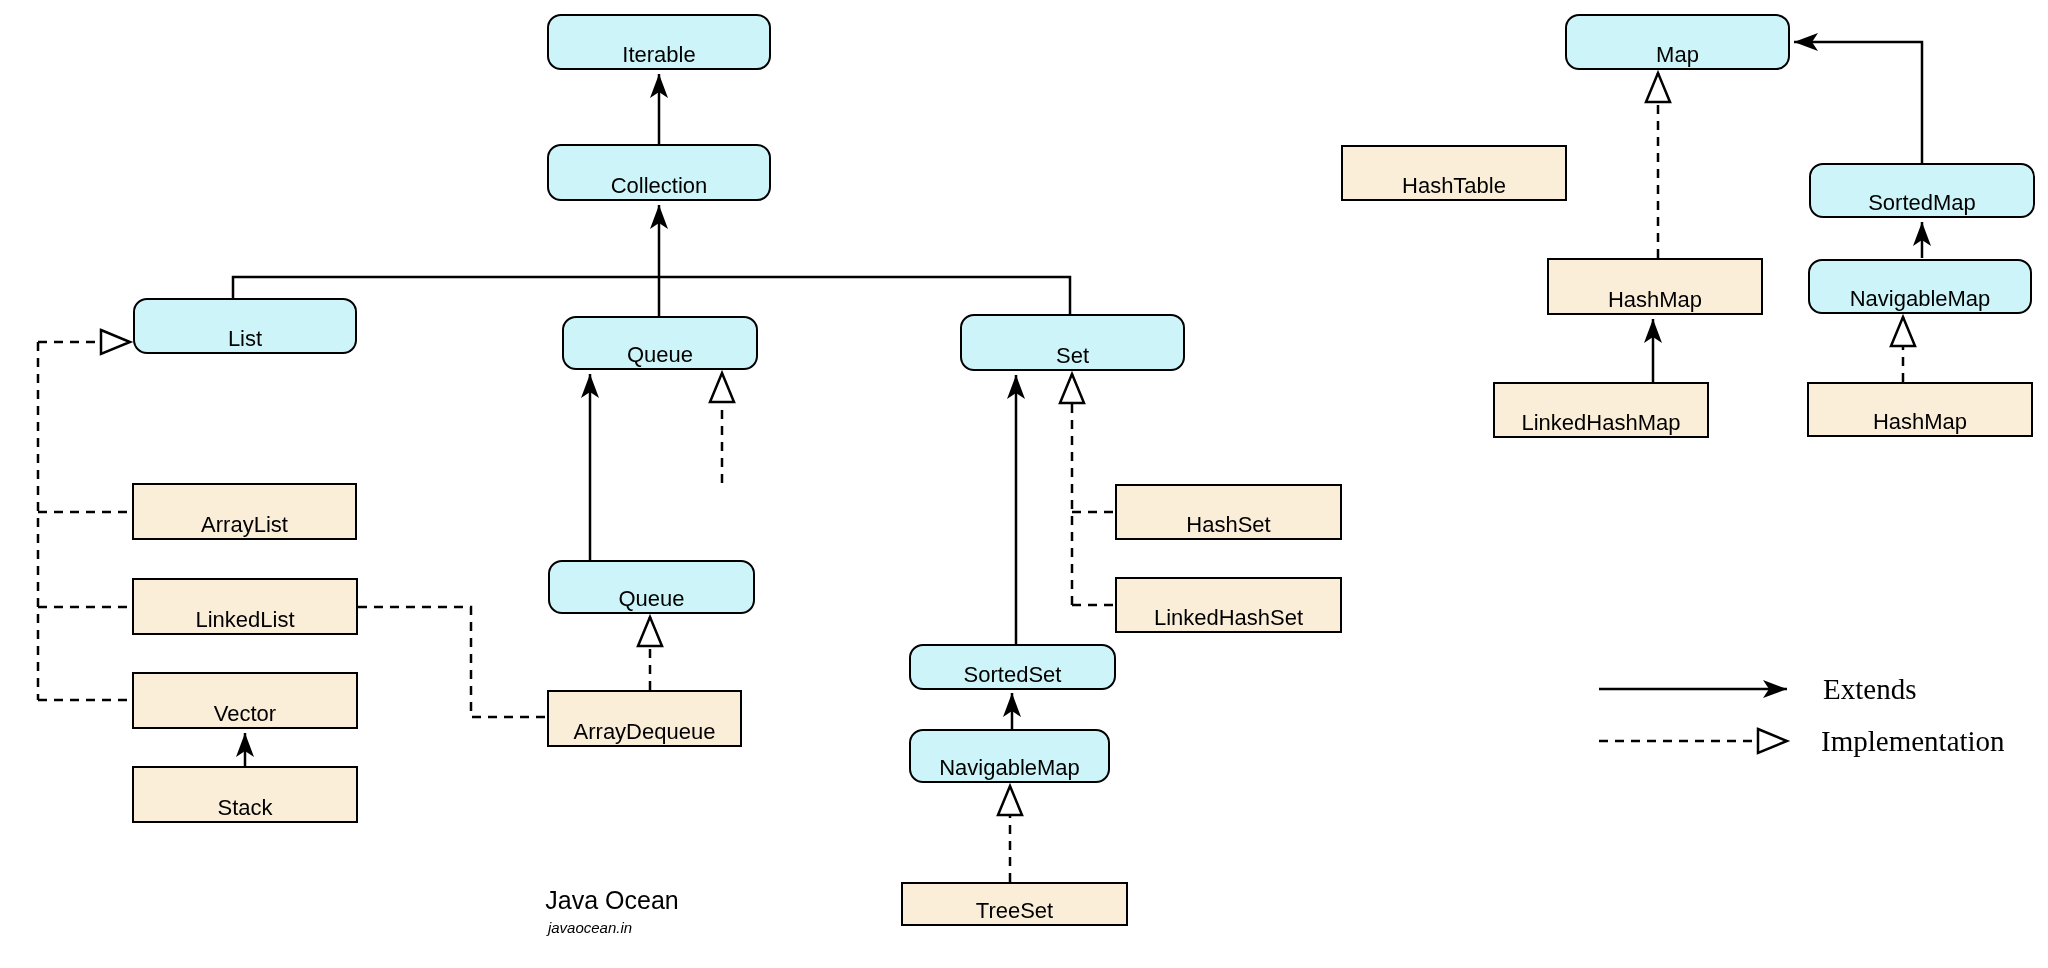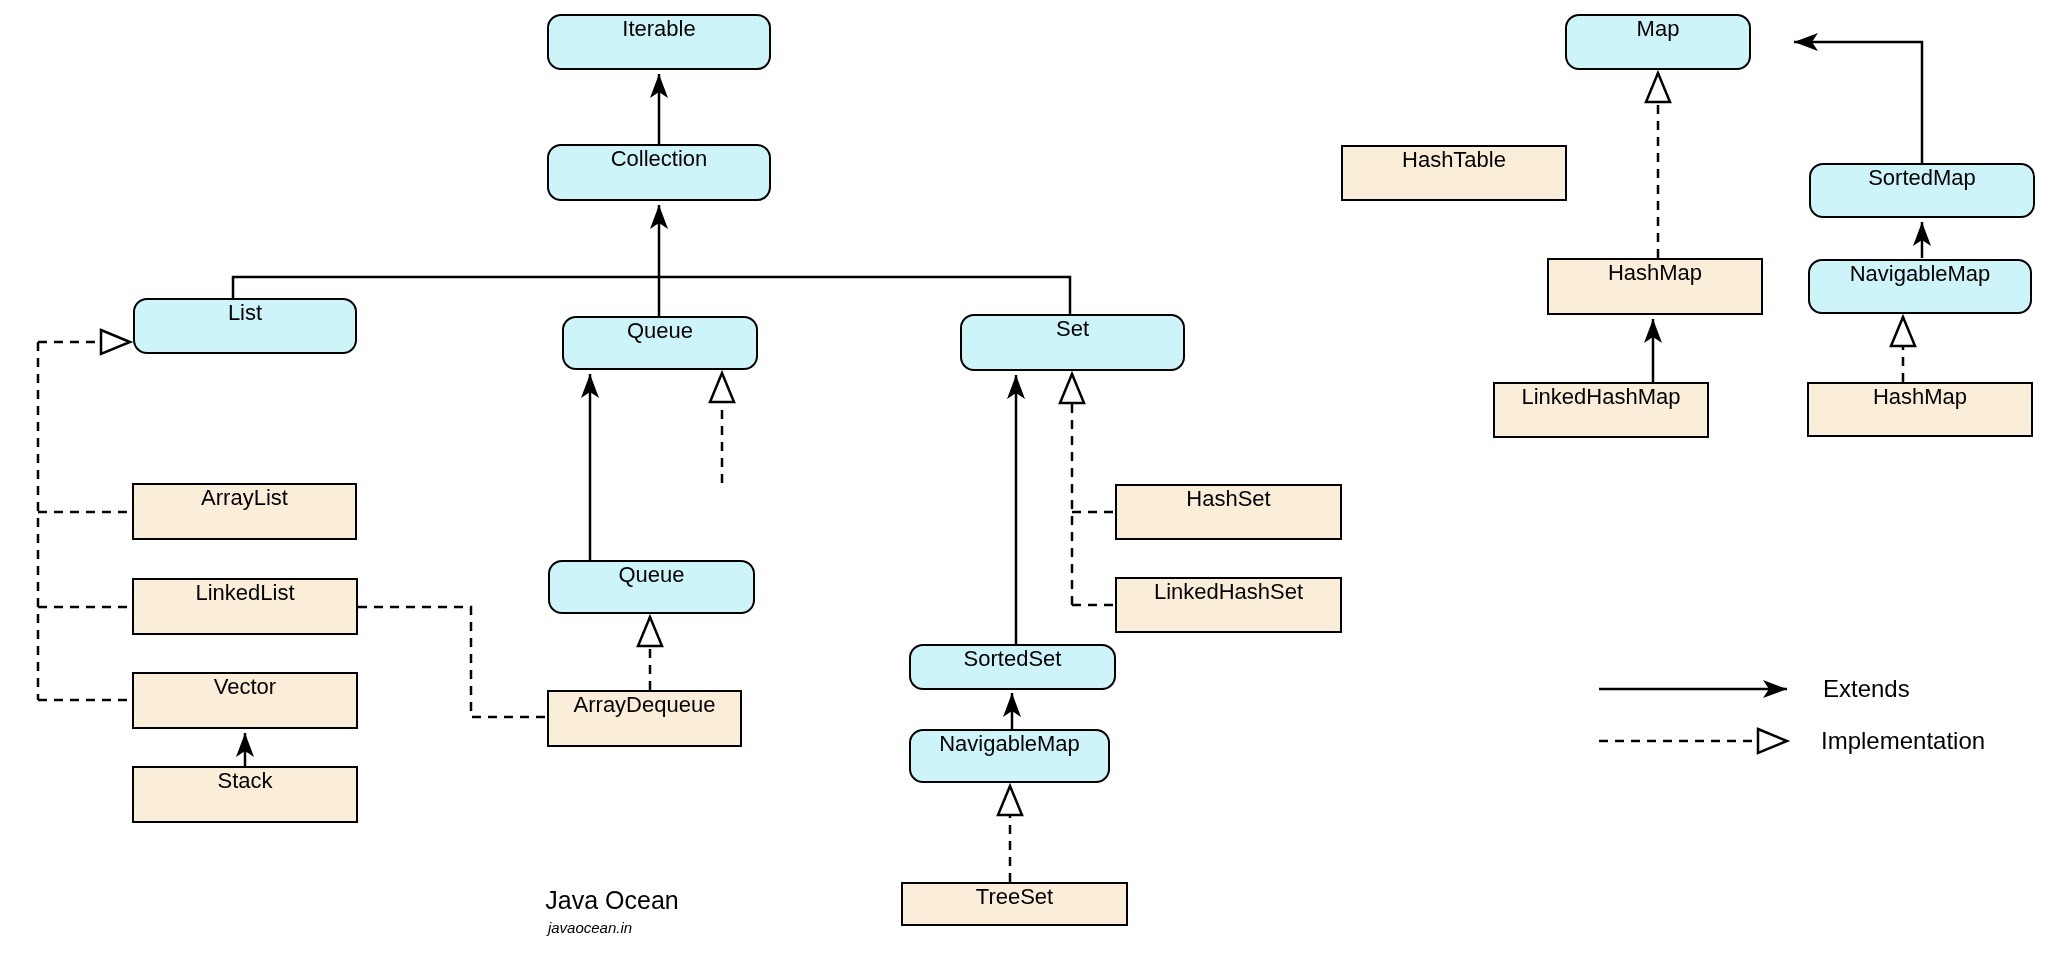--- a/index.html
+++ b/index.html
@@ -12,35 +12,35 @@
   #stage{
     position:relative;
     width:2048px;height:968px;
     background:var(--bg);
     font-family:"Liberation Sans", sans-serif;
     overflow:hidden;
   }
   #wires{position:absolute;left:0;top:0;width:2048px;height:968px;}
   .node{
     position:absolute;
-    display:flex;align-items:flex-start;justify-content:center;
+    display:flex;align-items:flex-end;justify-content:center;
     border:2.5px solid var(--line);
     font-size:22px;color:#000;
     background:var(--class-fill);
     box-sizing:border-box;
     white-space:nowrap;
   }
   .node.interface{
     background:var(--interface-fill);
     border-radius:14px;
   }
   .caption{
     position:absolute;color:#000;white-space:nowrap;
   }
-  .legend-label{font-size:24px;transform:translateY(-50%);}
+  .legend-label{font-size:29px;transform:translateY(-50%);font-family:Liberation Serif, serif;}
   .footer-title{font-size:25px;text-align:center;}
   .footer-sub{font-size:15px;font-style:italic;text-align:center;}
 </style>
 </head>
 <body>
 
 <div id="stage">
 
   <svg id="wires" viewBox="0 0 2048 968" fill="none" stroke="#000" stroke-width="2.5">
     <defs>
@@ -105,21 +105,21 @@
     </div>
   <div class="node interface" style="left:548px;top:560px;width:207px;height:54px">
       <span>Queue</span>
     </div>
   <div class="node interface" style="left:909px;top:644px;width:207px;height:46px">
       <span>SortedSet</span>
     </div>
   <div class="node interface" style="left:909px;top:729px;width:201px;height:54px">
       <span>NavigableMap</span>
     </div>
-  <div class="node interface" style="left:1565px;top:14px;width:186px;height:56px">
+  <div class="node interface" style="left:1565px;top:14px;width:225px;height:56px">
       <span>Map</span>
     </div>
   <div class="node interface" style="left:1809px;top:163px;width:226px;height:55px">
       <span>SortedMap</span>
     </div>
   <div class="node interface" style="left:1808px;top:259px;width:224px;height:55px">
       <span>NavigableMap</span>
     </div>
 
   <div class="node" style="left:132px;top:483px;width:225px;height:57px">

